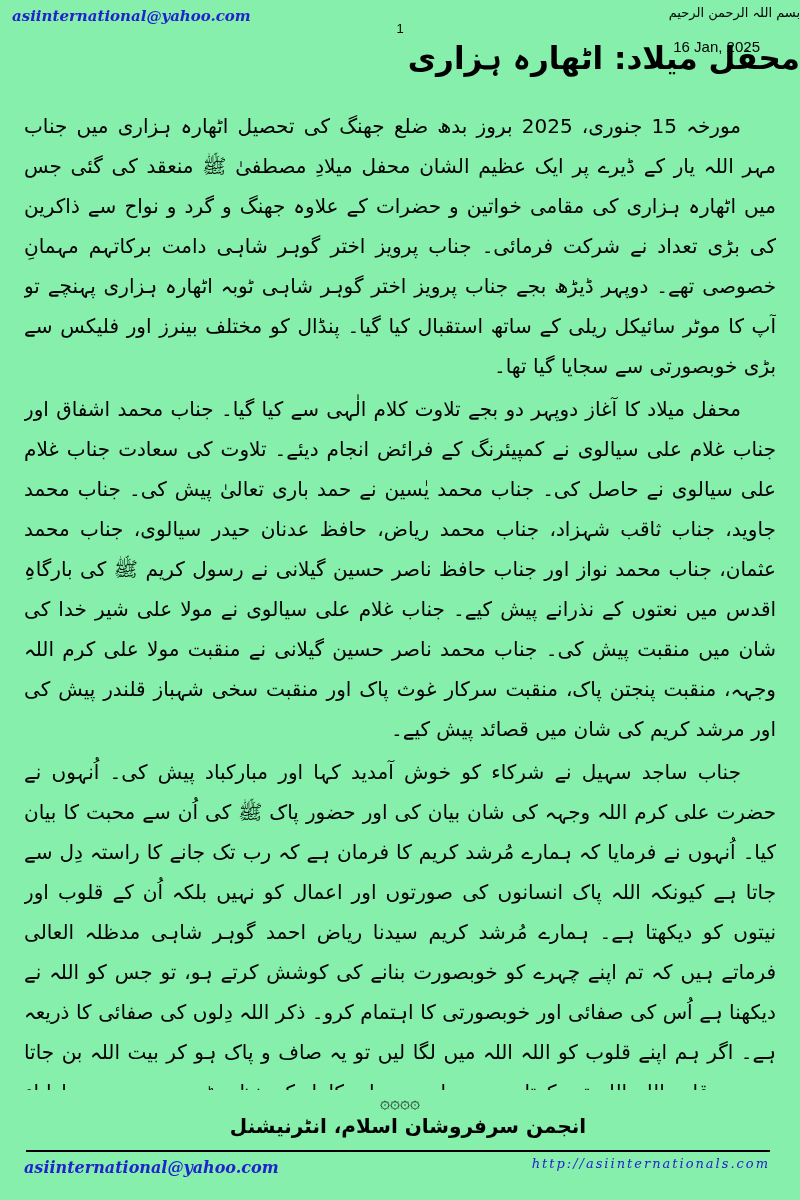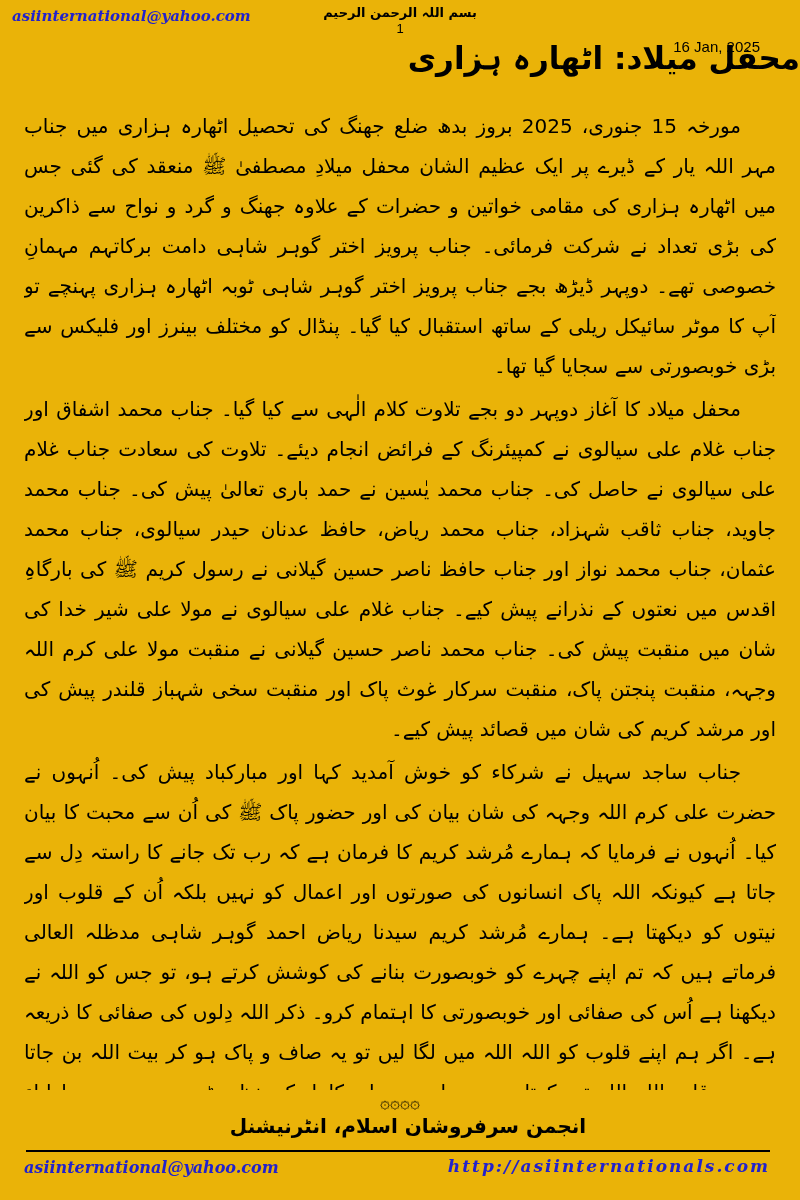--- a/index.html
+++ b/index.html
@@ -1,37 +1,37 @@
 <!DOCTYPE html>
 <html lang="ur"><head>
 <meta charset="utf-8">
 <style>
   * { margin:0; padding:0; box-sizing:border-box; }
   html,body { background:#ffffff; }
   .page {
     position:relative;
     width:800px; height:1200px;
     margin:0 auto;
-    background:#eab308;
+    background:#86efac;
     overflow:hidden;
     font-family:"DejaVu Sans", sans-serif;
     color:#000;
   }
   
   .top-email {
     position:absolute; top:7px; left:12px;
     font-family:"DejaVu Serif", serif;
     font-style:italic; font-weight:bold;
     font-size:15px; color:#2222cc;
     text-decoration:none;
   }
   .bismillah {
     position:absolute; top:5px; left:0; right:0;
-    text-align:center; direction:rtl;
-    font-size:13px; font-weight:bold;
+    text-align:right; direction:rtl;
+    font-size:13px; font-weight:normal;
   }
   .page-number {
     position:absolute; top:21px; left:0; right:0;
     text-align:center;
     font-family:"Liberation Sans", sans-serif;
     font-size:13px;
   }
   .doc-date {
     position:absolute; top:38px; right:40px;
     font-family:"Liberation Sans", sans-serif;
@@ -72,22 +72,22 @@
   .footer-email {
     position:absolute; top:1158px; left:24px;
     font-family:"DejaVu Serif", serif;
     font-style:italic; font-weight:bold;
     font-size:16px; color:#2222cc;
     text-decoration:none;
   }
   .footer-site {
     position:absolute; top:1156px; right:30px;
     font-family:"DejaVu Serif", serif;
-    font-style:italic; font-weight:bold;
-    font-size:17px; color:#2222cc;
+    font-style:italic; font-weight:normal;
+    font-size:13px; color:#2222cc;
     letter-spacing:2px;
     text-decoration:none;
     text-align:center;
   }
 </style>
 </head>
 <body>
 
 <div class="page">
 

